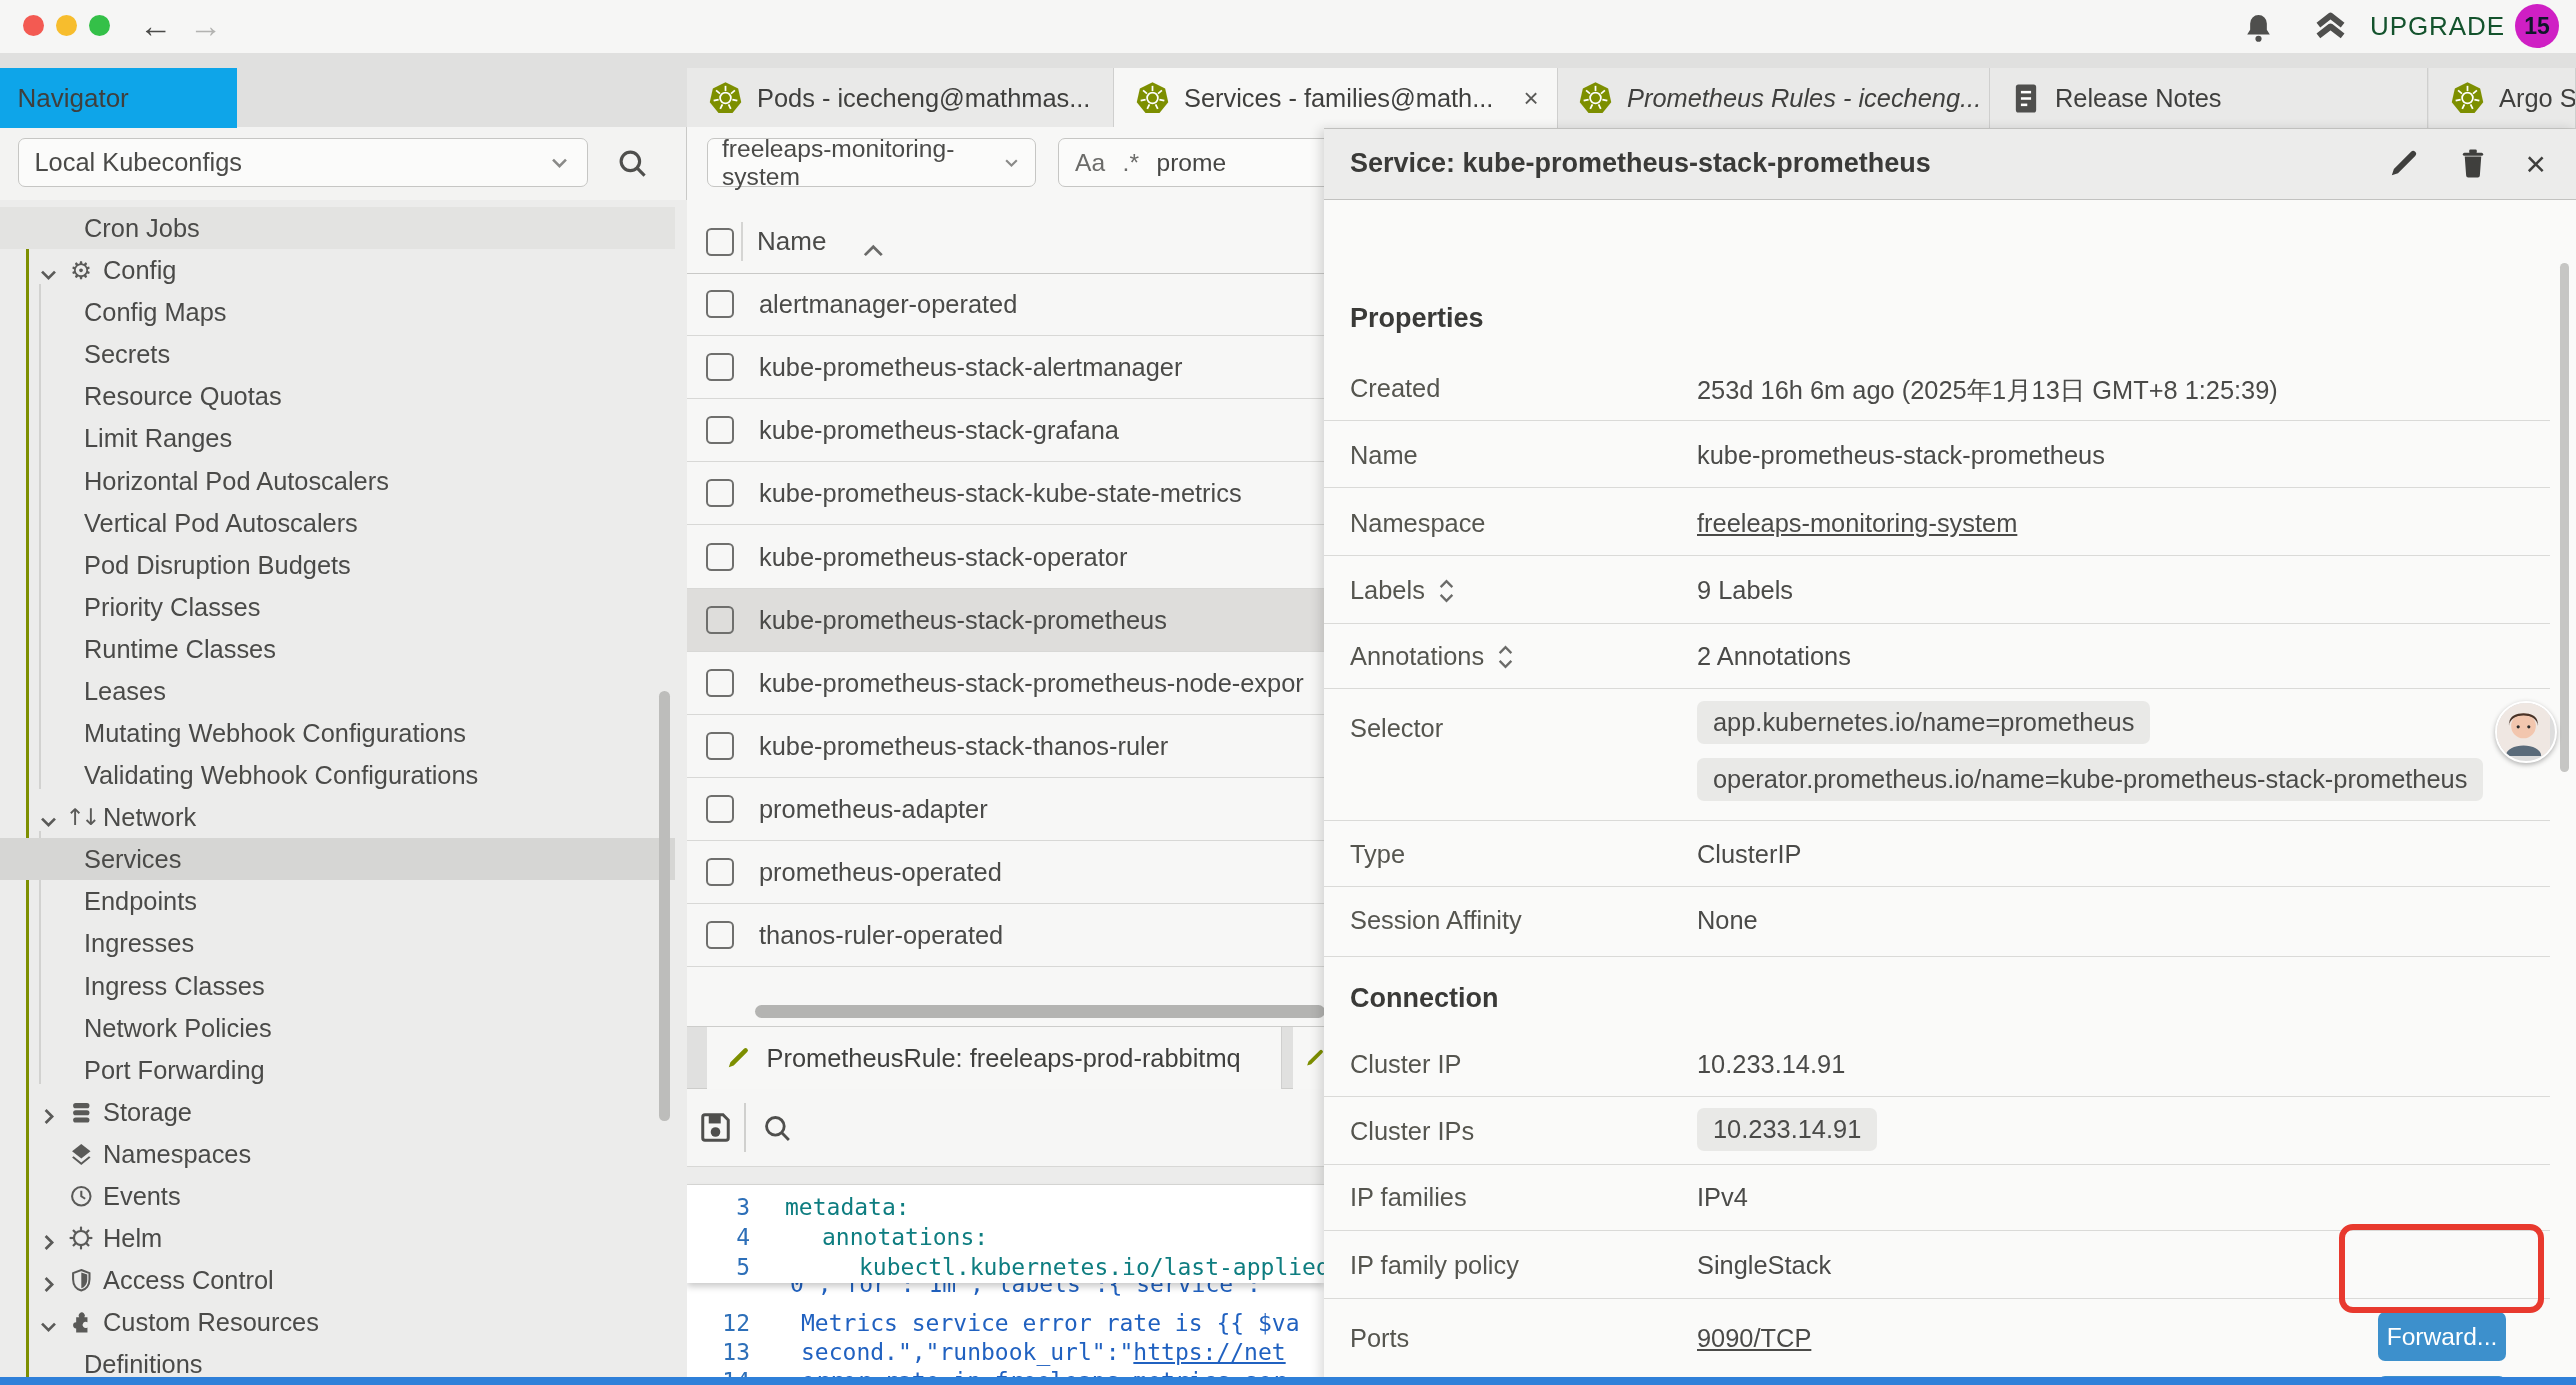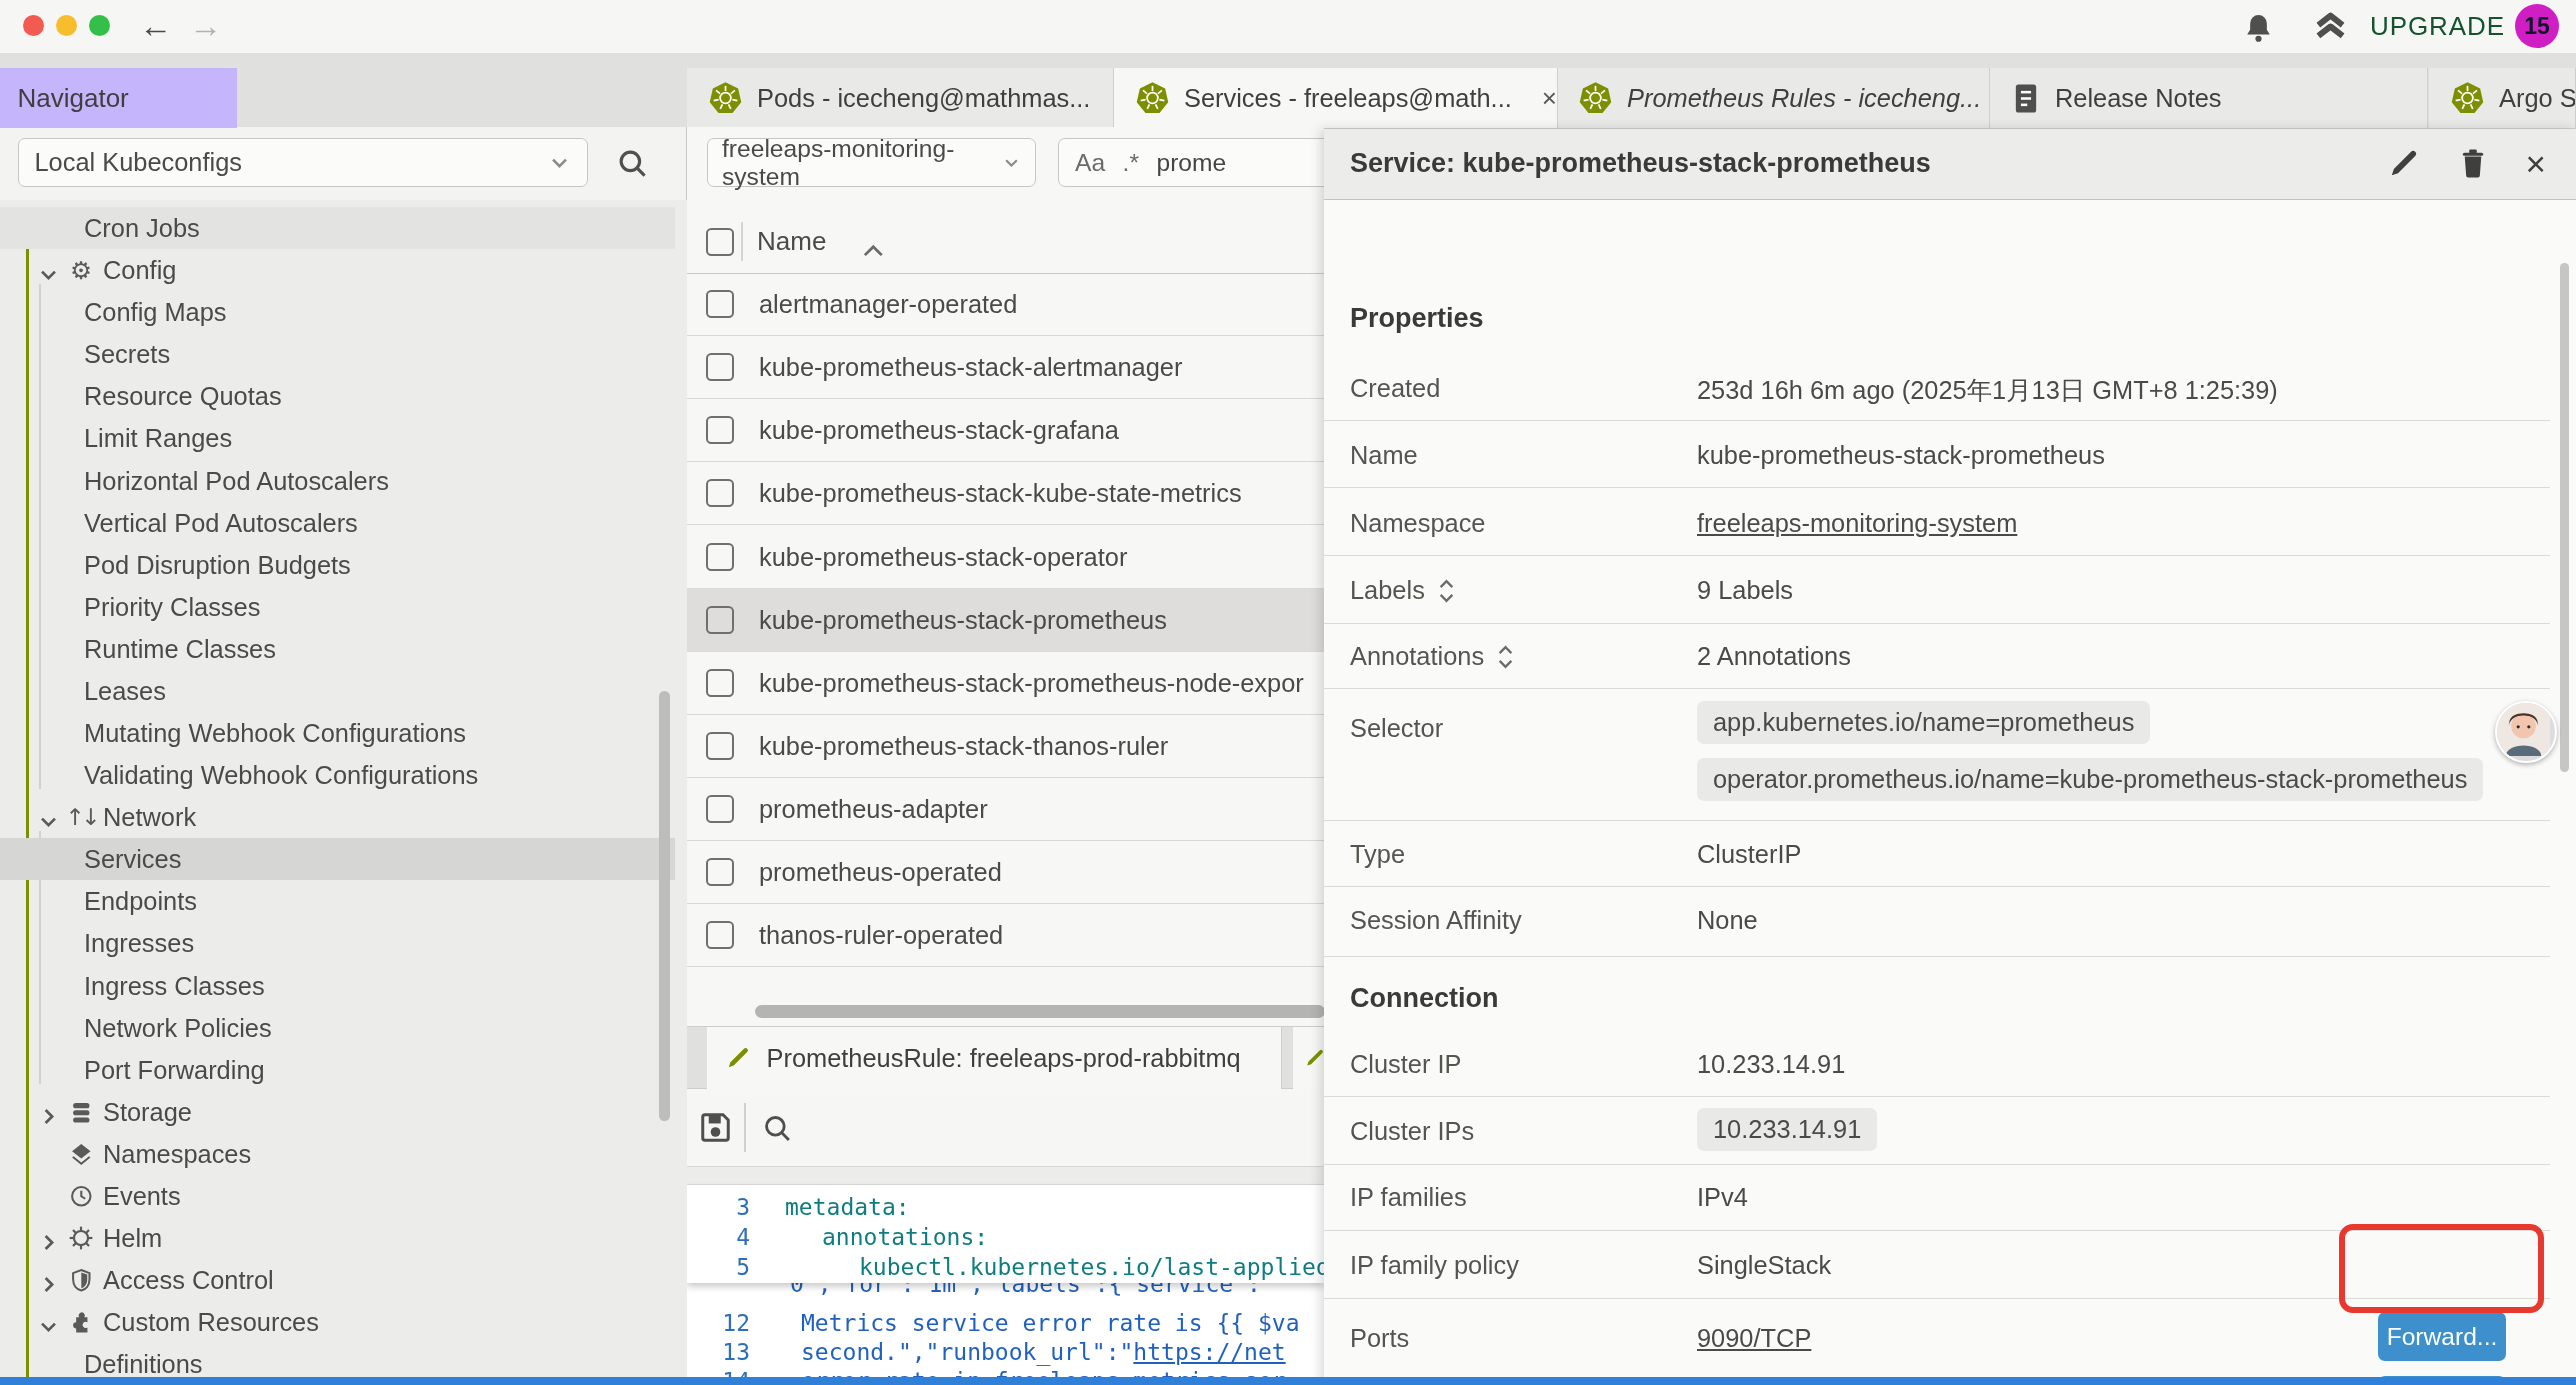--- a/index.html
+++ b/index.html
@@ -15,21 +15,21 @@
   #upgrade{position:absolute;left:2311px;top:8.8px;display:flex;align-items:center;gap:20px;color:#14532d;font-size:26px;letter-spacing:0.9px;}
   #badge{position:absolute;left:2515px;top:4.4px;width:44px;height:44px;border-radius:50%;background:#cf1fc4;color:#0f172a;
          font-size:23px;display:flex;align-items:center;justify-content:center;font-weight:bold;}
   
   #tabstrip{position:absolute;left:0;top:53px;width:2576px;height:75px;background:#e0e0df;border-bottom:0.9px solid #cdcdcb;}
   .tab{position:absolute;top:15px;height:60px;display:flex;align-items:center;gap:14px;padding:0 21px;box-sizing:border-box;
        background:#e9e9e8;border-right:0.9px solid #cfcfce;font-size:25.4px;color:#3f3f3d;white-space:nowrap;overflow:hidden;}
   .tab.active{background:#f7f7f6;border-bottom:none;height:60px;z-index:2;}
   .tab.italic .tab-label{font-style:italic;}
   .tab .close{margin-left:16px;font-size:26px;color:#5a5a58;}
-  #nav-tab{position:absolute;left:0;top:15px;width:219px;height:60px;background:#c4b5fd;display:flex;align-items:center;
+  #nav-tab{position:absolute;left:0;top:15px;width:219px;height:60px;background:#0ea5e9;display:flex;align-items:center;
            padding-left:17.5px;font-size:26px;color:#3f3f3d;z-index:2;}
   .ic{display:inline-block;vertical-align:middle;}
   
   #sidebar{position:absolute;left:0;top:127px;width:687px;height:1258px;background:#f3f3f2;border-right:0.9px solid #c9c9c7;box-sizing:border-box;}
   #kube-select{position:absolute;left:17.5px;top:11.4px;width:570px;height:49px;border:0.9px solid #c6c6c4;border-radius:7px;background:#fbfbfa;
                display:flex;align-items:center;justify-content:space-between;padding:0 16px;box-sizing:border-box;font-size:25.4px;color:#4a4a48;}
   #nav-search{position:absolute;left:614px;top:17.5px;}
   #nav-list{position:absolute;left:0;top:73px;width:687px;height:1185px;background:#ececeb;overflow:hidden;}
   .accent-line{position:absolute;left:26px;top:7px;bottom:0;width:2.6px;background:#7d8f00;}
   .guide{position:absolute;left:39px;width:1.8px;background:#d2d2d0;}
@@ -152,21 +152,21 @@
               <g stroke="#fff" stroke-width="1.3">
                 <line x1="13" y1="7.4" x2="13" y2="3.6"></line>
                 <line x1="17.1" y1="9.35" x2="20" y2="7"></line>
                 <line x1="18.1" y1="13.8" x2="21.8" y2="14.6"></line>
                 <line x1="15.3" y1="17.3" x2="16.9" y2="20.7"></line>
                 <line x1="10.7" y1="17.3" x2="9.1" y2="20.7"></line>
                 <line x1="7.9" y1="13.8" x2="4.2" y2="14.6"></line>
                 <line x1="8.9" y1="9.35" x2="6" y2="7"></line>
               </g>
             </svg></span>
-          <span class="tab-label">Services - freeleaps@math...</span>
+          <span class="tab-label">Services - families@math...</span>
           <span class="close">×</span>
         </div>
         <div class="tab italic" style="left: 1557px; width: 433px;">
           <span><svg class="ic" width="35" height="35" viewBox="0 0 26 26">
               <polygon points="13,1 22.4,5.5 24.7,15.7 18.2,23.8 7.8,23.8 1.3,15.7 3.6,5.5" fill="#7d8f00"></polygon>
               <circle cx="13" cy="12.6" r="4" fill="none" stroke="#fff" stroke-width="1.3"></circle>
               <g stroke="#fff" stroke-width="1.3">
                 <line x1="13" y1="7.4" x2="13" y2="3.6"></line>
                 <line x1="17.1" y1="9.35" x2="20" y2="7"></line>
                 <line x1="18.1" y1="13.8" x2="21.8" y2="14.6"></line>

